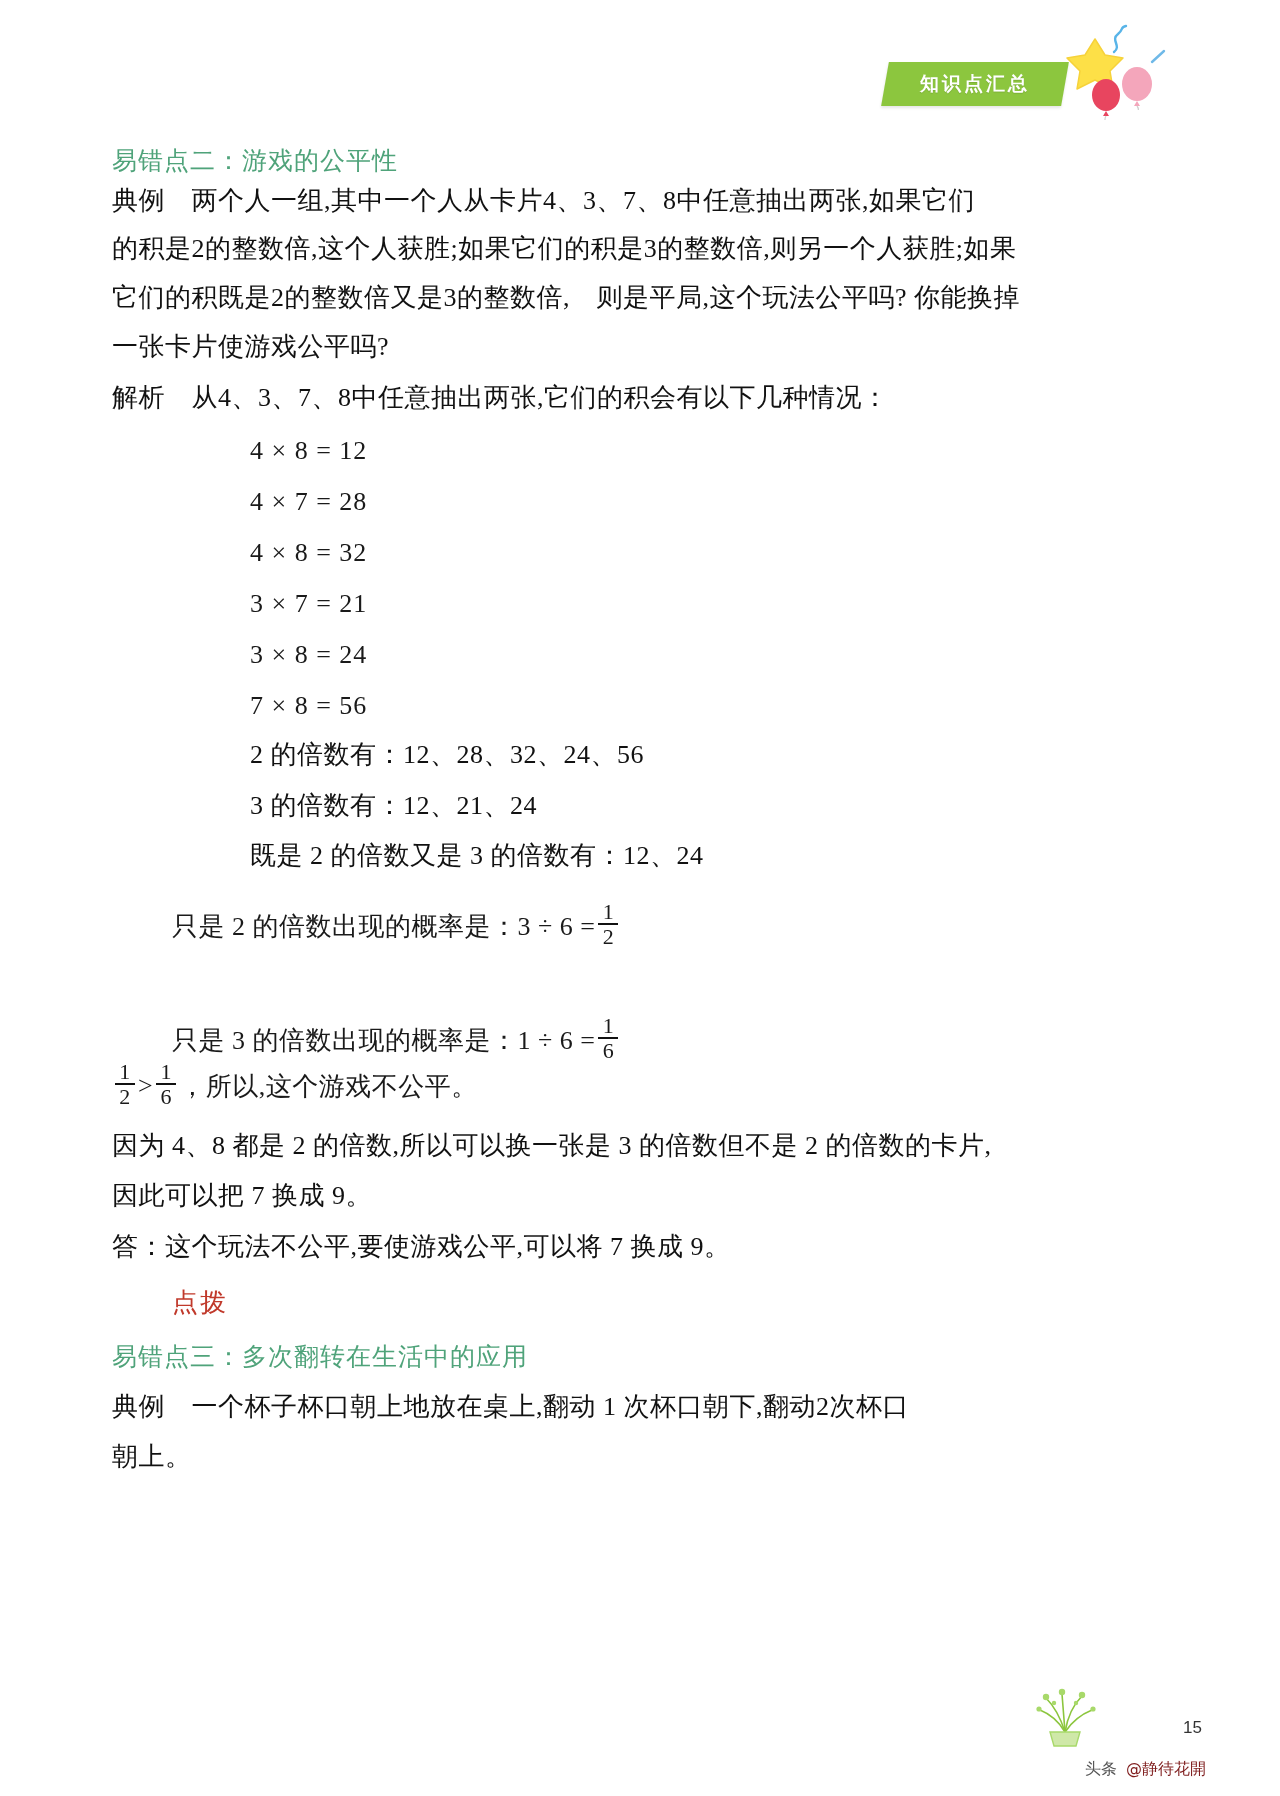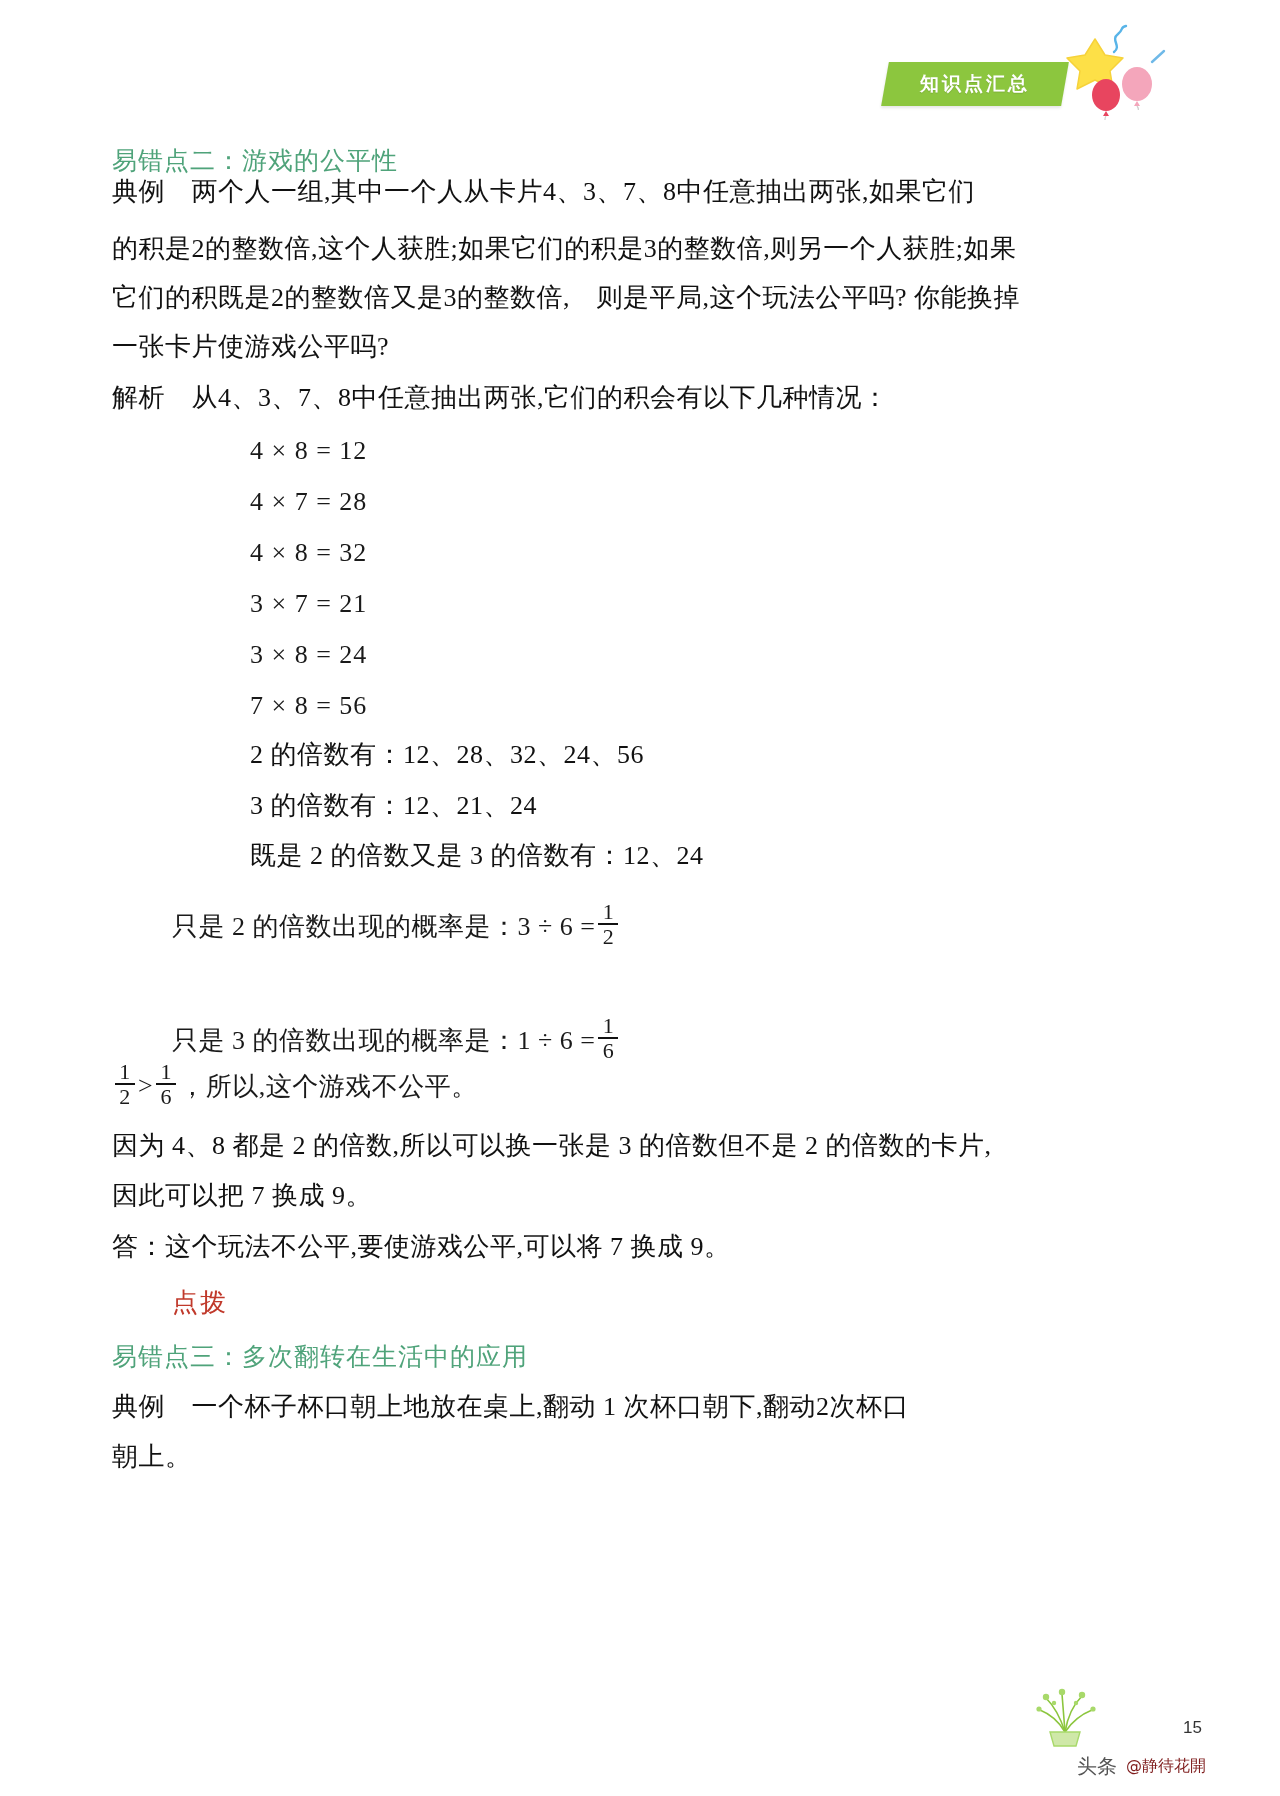--- a/index.html
+++ b/index.html
@@ -164,21 +164,21 @@
     bottom: 16px;
     display: flex;
     align-items: center;
     gap: 9px;
     color: #3a3a3a;
     font-size: 21px;
     font-family: "DejaVu Sans", "Liberation Sans", sans-serif;
   }
   .watermark .toutiao {
     color: #555555;
-    font-size: 20px;
+    font-size: 16px;
   }
   .watermark .name {
     color: #7f1d1d;
     font-size: 16px;
   }
   .footer-plant {
     position: absolute;
     right: 160px;
     bottom: 48px;
     width: 110px;
@@ -217,21 +217,21 @@
       <ellipse cx="19" cy="18" rx="15" ry="17" fill="#f4a6bb"></ellipse>
       <path d="M19 35 L16 40 L22 40 Z" fill="#f4a6bb"></path>
       <path d="M19 40 C24 46, 15 50, 21 56" fill="none" stroke="#cfcfcf" stroke-width="1.2"></path>
     </svg>
   </div>
 
   <div class="content">
 
     <div class="section-heading" style="top:120px;margin-top:24px;">易错点二：游戏的公平性</div>
 
-    <div class="para" style="left:112px;top:179px;">典例　两个人一组,其中一个人从卡片4、3、7、8中任意抽出两张,如果它们</div>
+    <div class="para" style="left:112px;top:188px;">典例　两个人一组,其中一个人从卡片4、3、7、8中任意抽出两张,如果它们</div>
     <div class="para" style="left:112px;top:236px;">的积是2的整数倍,这个人获胜;如果它们的积是3的整数倍,则另一个人获胜;如果</div>
     <div class="para" style="left:112px;top:285px;">它们的积既是2的整数倍又是3的整数倍,　则是平局,这个玩法公平吗? 你能换掉</div>
     <div class="para" style="left:112px;top:334px;">一张卡片使游戏公平吗?</div>
 
     <div class="para" style="left:112px;top:385px;">解析　从4、3、7、8中任意抽出两张,它们的积会有以下几种情况：</div>
 
     <div class="eq" style="left:250px;top:436px;">4 × 8 = 12</div>
     <div class="eq" style="left:250px;top:487px;">4 × 7 = 28</div>
     <div class="eq" style="left:250px;top:538px;">4 × 8 = 32</div>
     <div class="eq" style="left:250px;top:589px;">3 × 7 = 21</div>

